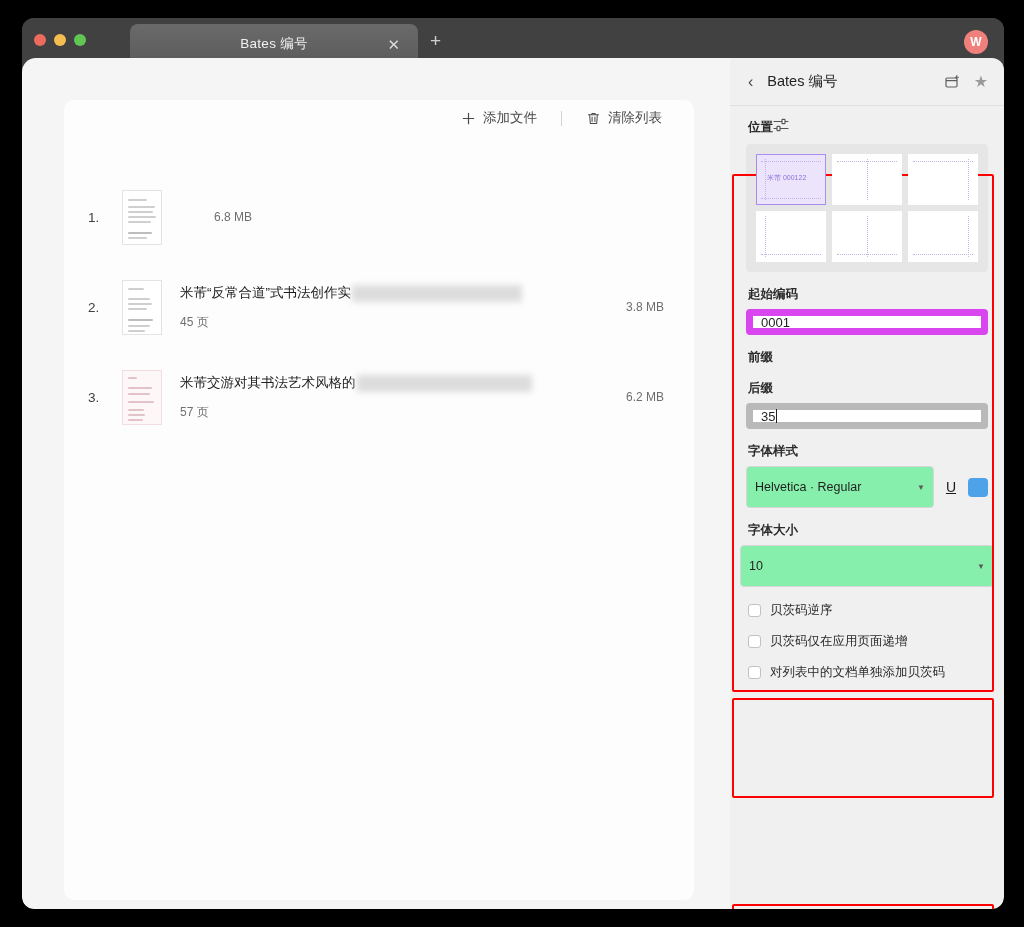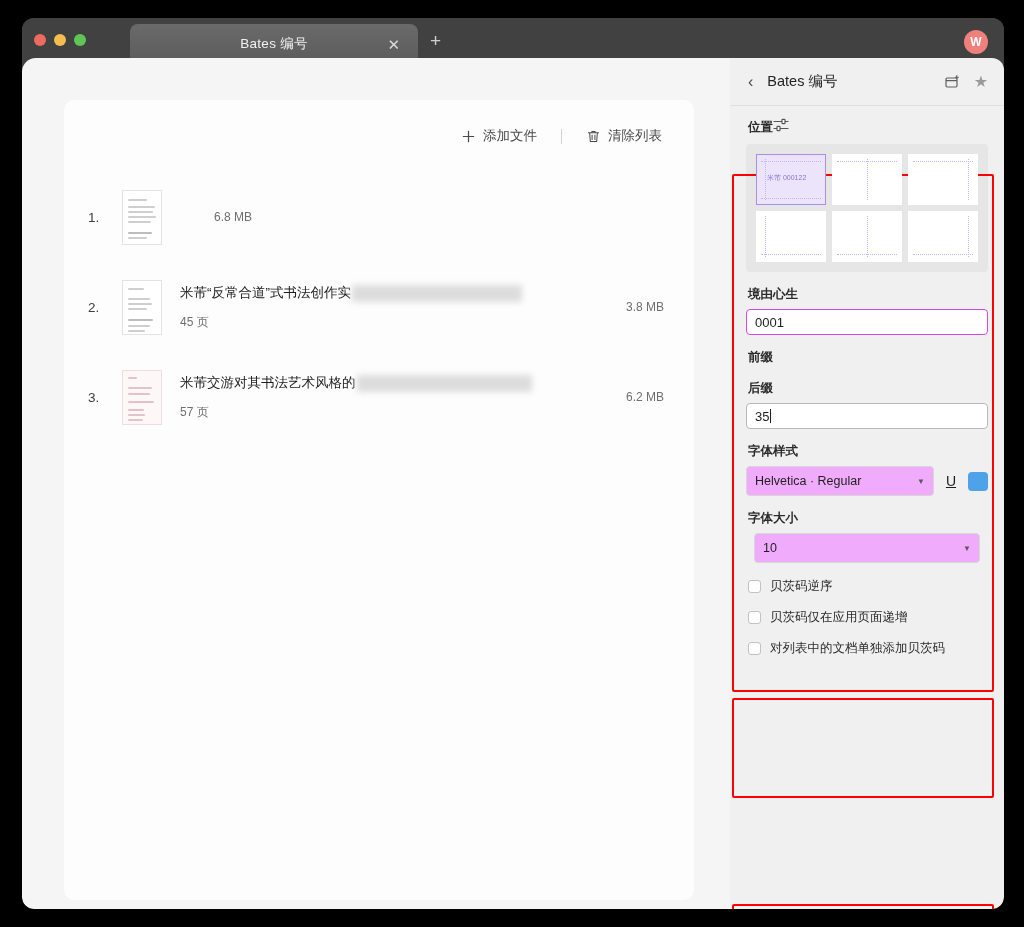--- a/index.html
+++ b/index.html
@@ -75,21 +75,21 @@
     padding: 18px 14px 14px 14px;
   }
   .doc-card {
     position: absolute;
     left: 42px; top: 42px;
     width: 630px; height: 800px;
     background: #fdfdfd;
     border-radius: 10px;
   }
   .doc-toolbar {
-    position: absolute; right: 22px; top: 22px;
+    position: absolute; right: 22px; top: 4px;
     display: flex; align-items: center; gap: 0;
     color: #4b4b4b; font-size: 13.5px;
   }
   .tb-btn {
     display: flex; align-items: center; gap: 7px;
     padding: 5px 10px; cursor: pointer; color: #4a4a4a;
   }
   .tb-sep {
     width: 1px; height: 15px; background: #d2d2d2; margin: 0 14px;
   }
@@ -197,47 +197,47 @@
     position: absolute; left: 10px; top: 18px;
     font-size: 7px; color: #8b73da; white-space: nowrap;
   }
 
   .field-label {
     font-size: 12.5px; font-weight: 700; color: #2b2b2b;
     margin: 14px 0 6px 18px;
   }
   .field-input {
     margin: 0 16px; height: 26px; background: #fff;
-    border: 1px solid #d946ef; border-radius: 4px;
+    border: 7px solid #d946ef; border-radius: 4px;
     display: flex; align-items: center;
     padding: 0 8px; font-size: 13px; color: #1f1f1f;
     position: relative;
   }
   .caret {
     display: inline-block; width: 1px; height: 14px;
     background: #1f1f1f; margin-left: 1px;
   }
 
   .font-row { display: flex; align-items: center; margin: 0 16px; gap: 8px; }
   .select {
-    flex: 1; height: 30px; background: #f0abfc;
+    flex: 1; height: 42px; background: #86efac;
     border: 1px solid #d6d6d6; border-radius: 4px;
     display: flex; align-items: center; justify-content: space-between;
     padding: 0 8px; font-size: 12.5px; color: #1f1f1f; cursor: pointer;
   }
   .caret-dn { font-size: 8px; color: #5a5a5a; }
   .u-btn {
     width: 18px; text-align: center; font-size: 14px; color: #1c1c1c;
     cursor: pointer; text-decoration: underline; line-height: 1;
   }
   .swatch {
     width: 20px; height: 19px; border-radius: 4px;
     background: #4da2e8; cursor: pointer;
   }
-  .select.full { margin: 0 24px; flex: none; }
+  .select.full { margin: 0 10px; flex: none; }
 
   .chk-list { margin-top: 8px; }
   .chk-row {
     display: flex; align-items: center; gap: 9px;
     padding: 7px 18px; cursor: pointer;
   }
   .box {
     width: 13px; height: 13px; flex: none;
     background: #fff; border: 1px solid #c2c2c2; border-radius: 3px;
   }
@@ -401,21 +401,21 @@
           <div class="pos-cell">
             <span class="guide-h" style="bottom:6px"></span>
               <span class="guide-v" style="left:50%"></span>
           </div>
           <div class="pos-cell">
             <span class="guide-h" style="bottom:6px"></span>
               <span class="guide-v" style="right:8px"></span>
           </div>
         </div>
 
-        <div class="field-label">境由心生</div>
+        <div class="field-label">起始编码</div>
         <div class="field-input">
           <span>0001</span>
         </div>
 
         <div class="field-label">前缀</div>
 
         <div class="field-label">后缀</div>
         <div class="field-input" style="border-color:#b9b9b9">
           <span>35</span>
             <span class="caret"></span>

